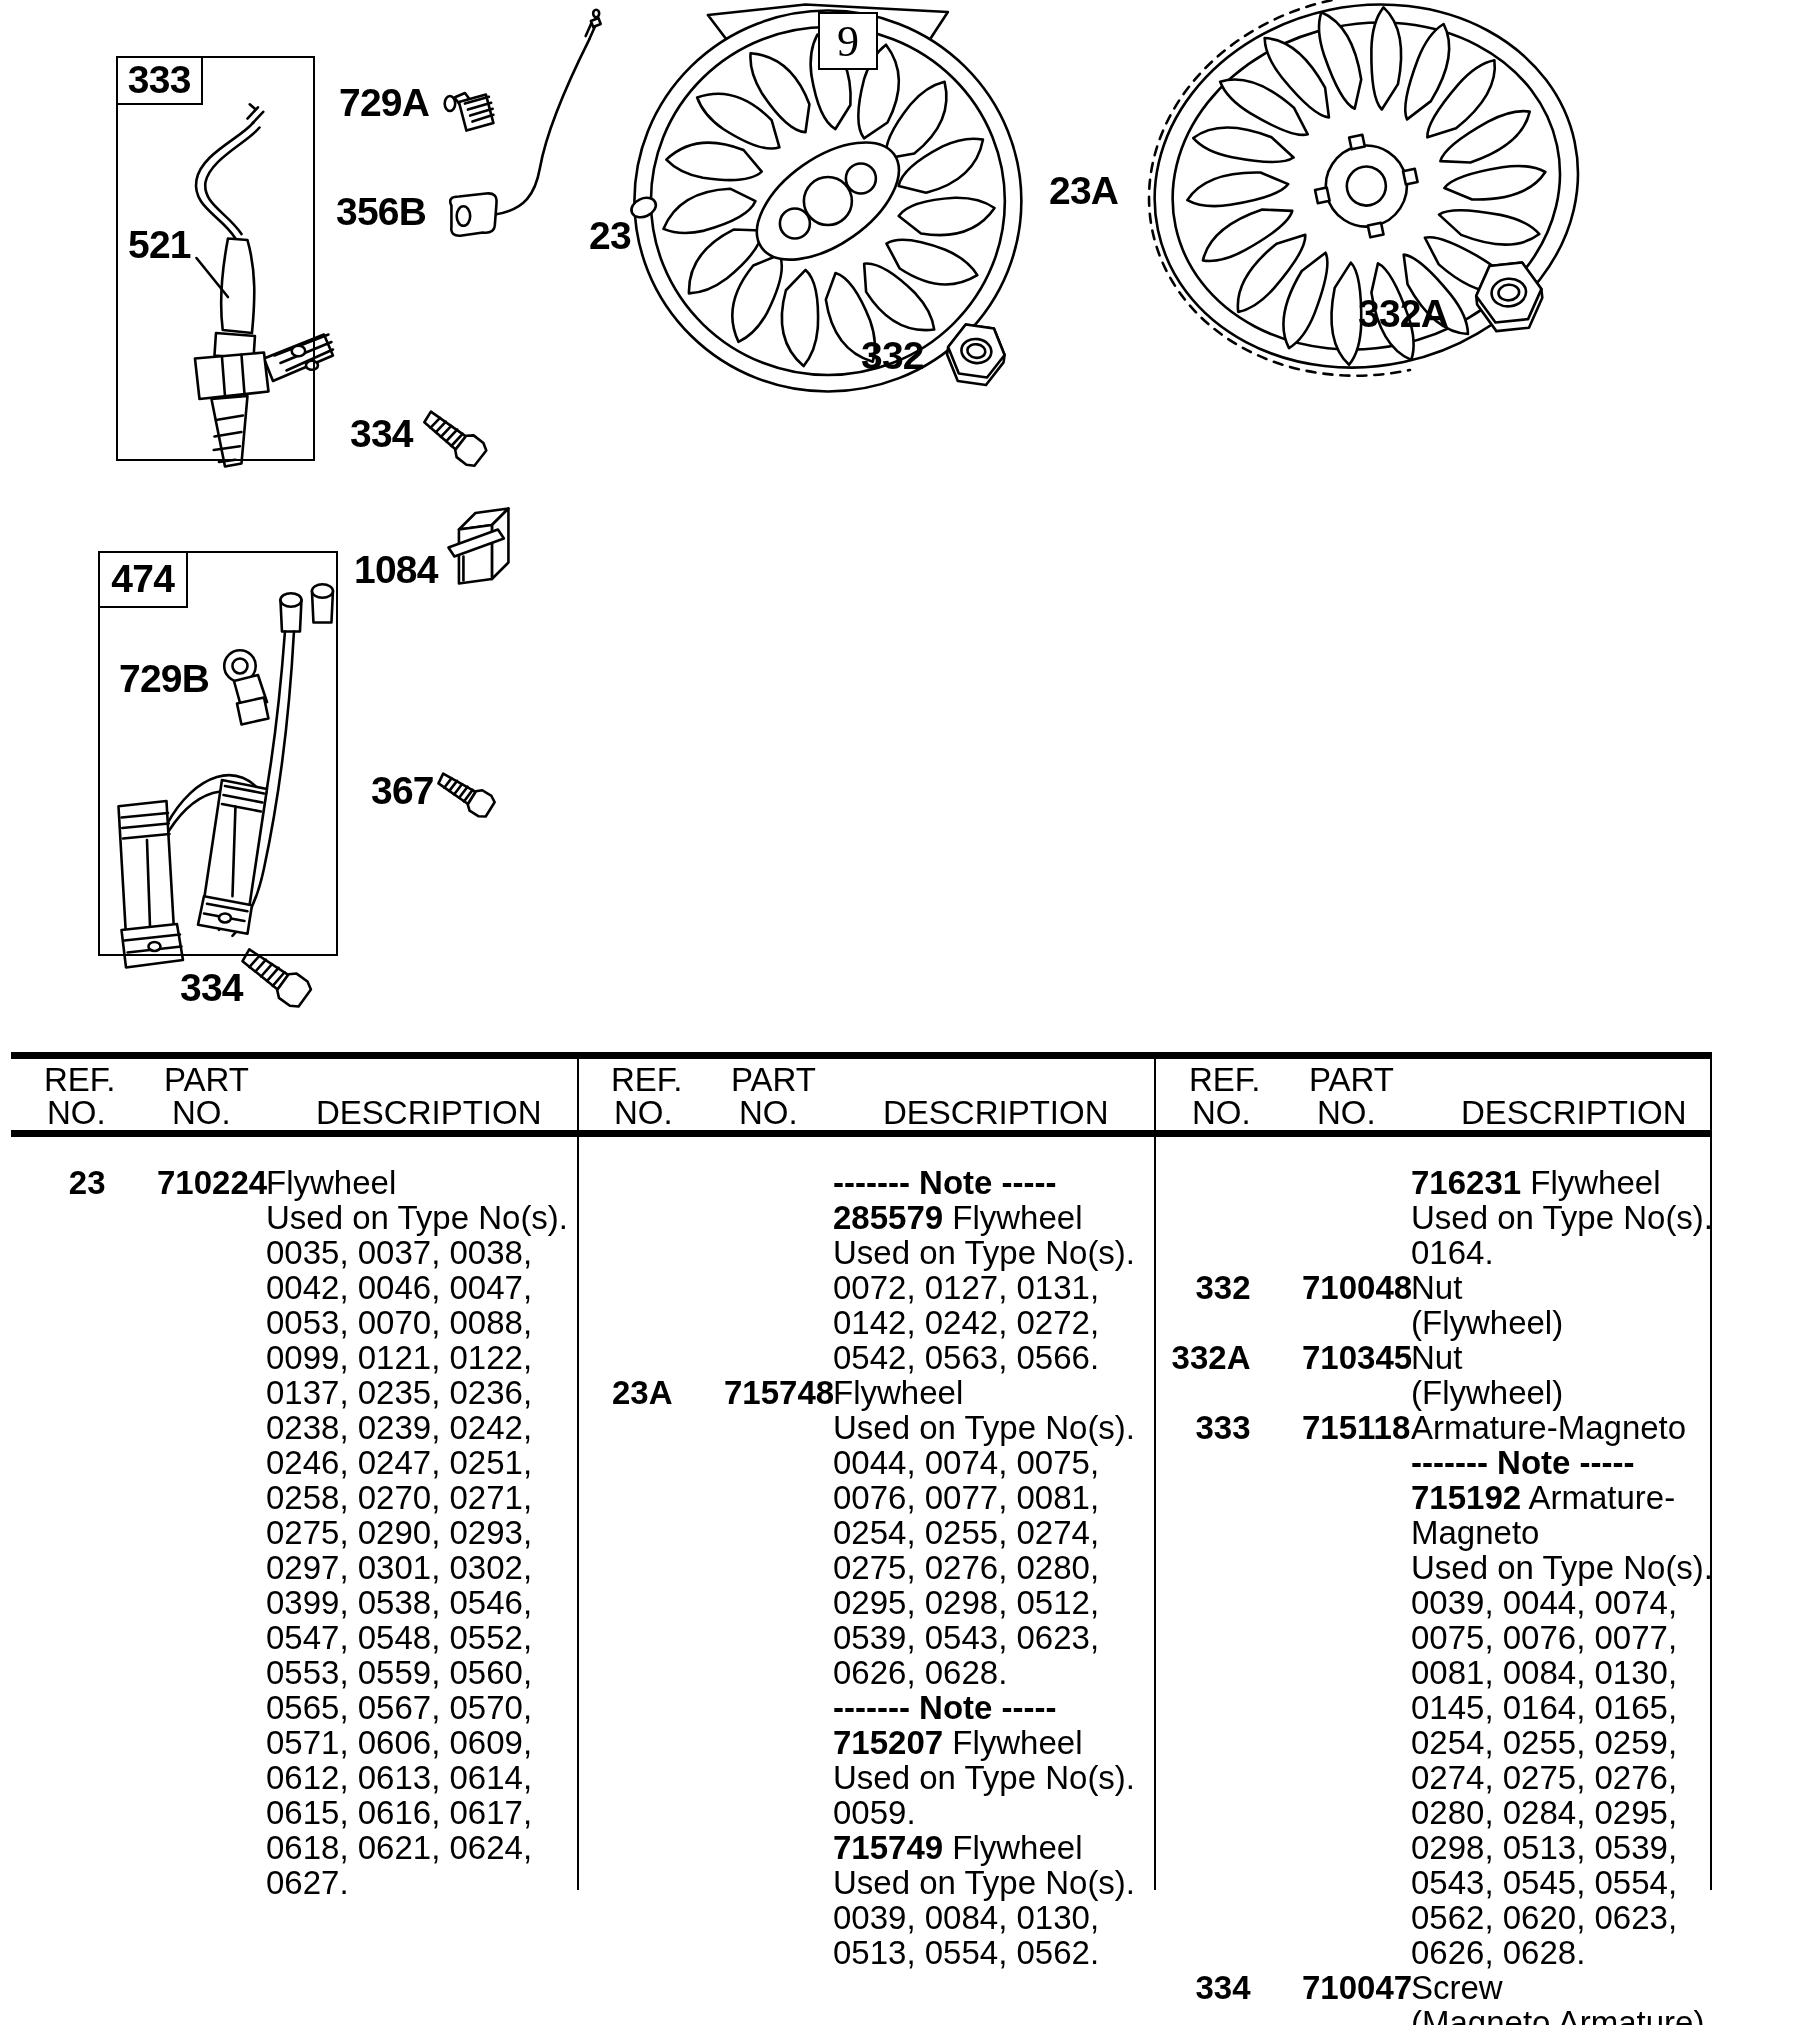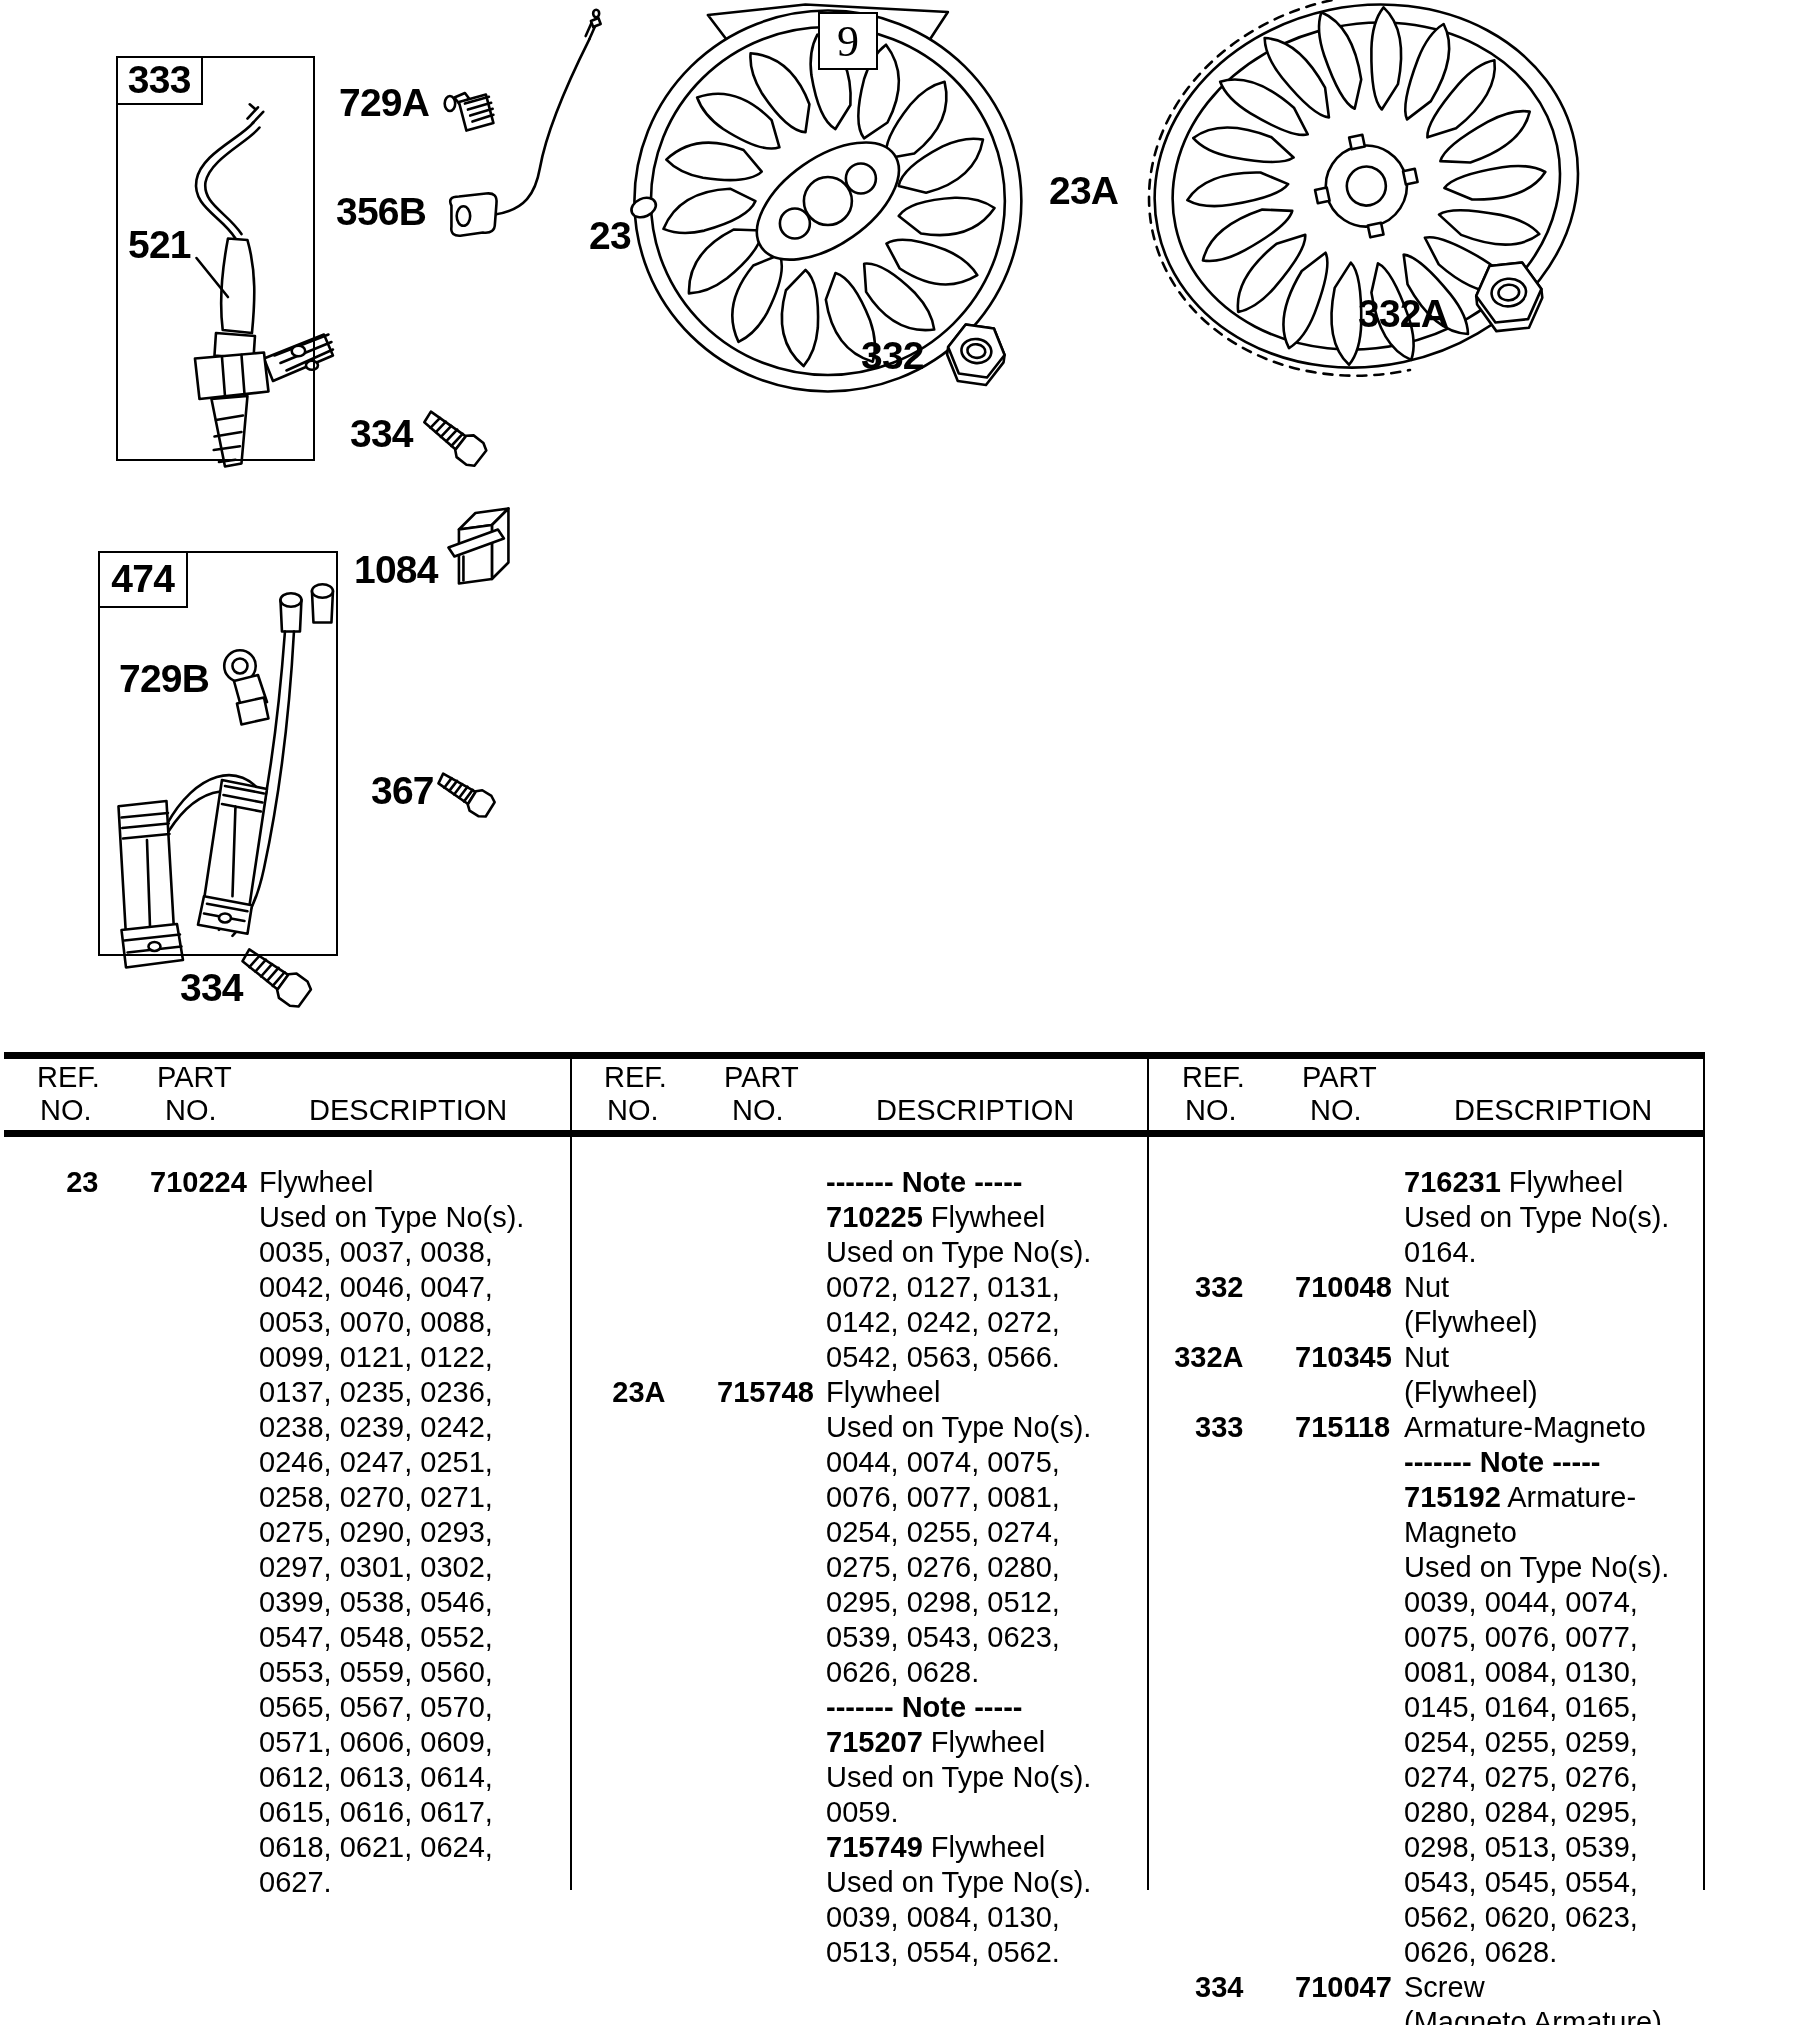--- a/index.html
+++ b/index.html
@@ -24,21 +24,21 @@
     position:absolute;left:-2.3px;top:-2.3px;border:2.3px solid #000;background:#fff;
     display:flex;align-items:center;justify-content:center;
     font-weight:700;font-size:39px;letter-spacing:-0.8px;
   }
   #page-ref-box{
     position:absolute;border:2.3px solid #000;background:#fff;
     display:flex;align-items:center;justify-content:center;
     font-family:"Liberation Serif", serif;font-size:44px;font-weight:400;
   }
   
-  #parts-table{position:absolute;left:4px;top:1052px;width:1701px;height:838px;font-size:29px;}
+  #parts-table{position:absolute;left:11px;top:1052px;width:1701px;height:838px;font-size:33px;}
   .hline{position:absolute;left:0;width:1701px;height:6.8px;background:#000;}
   .vline{position:absolute;top:0;bottom:0;width:2.3px;background:#000;}
   .hgroup{position:absolute;top:0;height:78px;width:563px;}
   .hgroup span{position:absolute;white-space:nowrap;}
   .h-ref1{left:33px;top:9px;}
   .h-part1{left:153px;top:9px;}
   .h-ref2{left:36px;top:42px;}
   .h-part2{left:161px;top:42px;}
   .h-desc{left:305px;top:42px;}
   .tcol{position:absolute;top:113px;width:564px;}
@@ -401,21 +401,21 @@
     </div>
   <div class="tcol" style="left:567px;">
       <div class="trow">
         <span class="c-ref"></span>
         <span class="c-part"></span>
         <span class="c-desc"><b>------- Note -----</b></span>
       </div>
       <div class="trow">
         <span class="c-ref"></span>
         <span class="c-part"></span>
-        <span class="c-desc"><b>710225</b> Flywheel</span>
+        <span class="c-desc"><b>285579</b> Flywheel</span>
       </div>
       <div class="trow">
         <span class="c-ref"></span>
         <span class="c-part"></span>
         <span class="c-desc">Used on Type No(s).</span>
       </div>
       <div class="trow">
         <span class="c-ref"></span>
         <span class="c-part"></span>
         <span class="c-desc">0072, 0127, 0131,</span>

